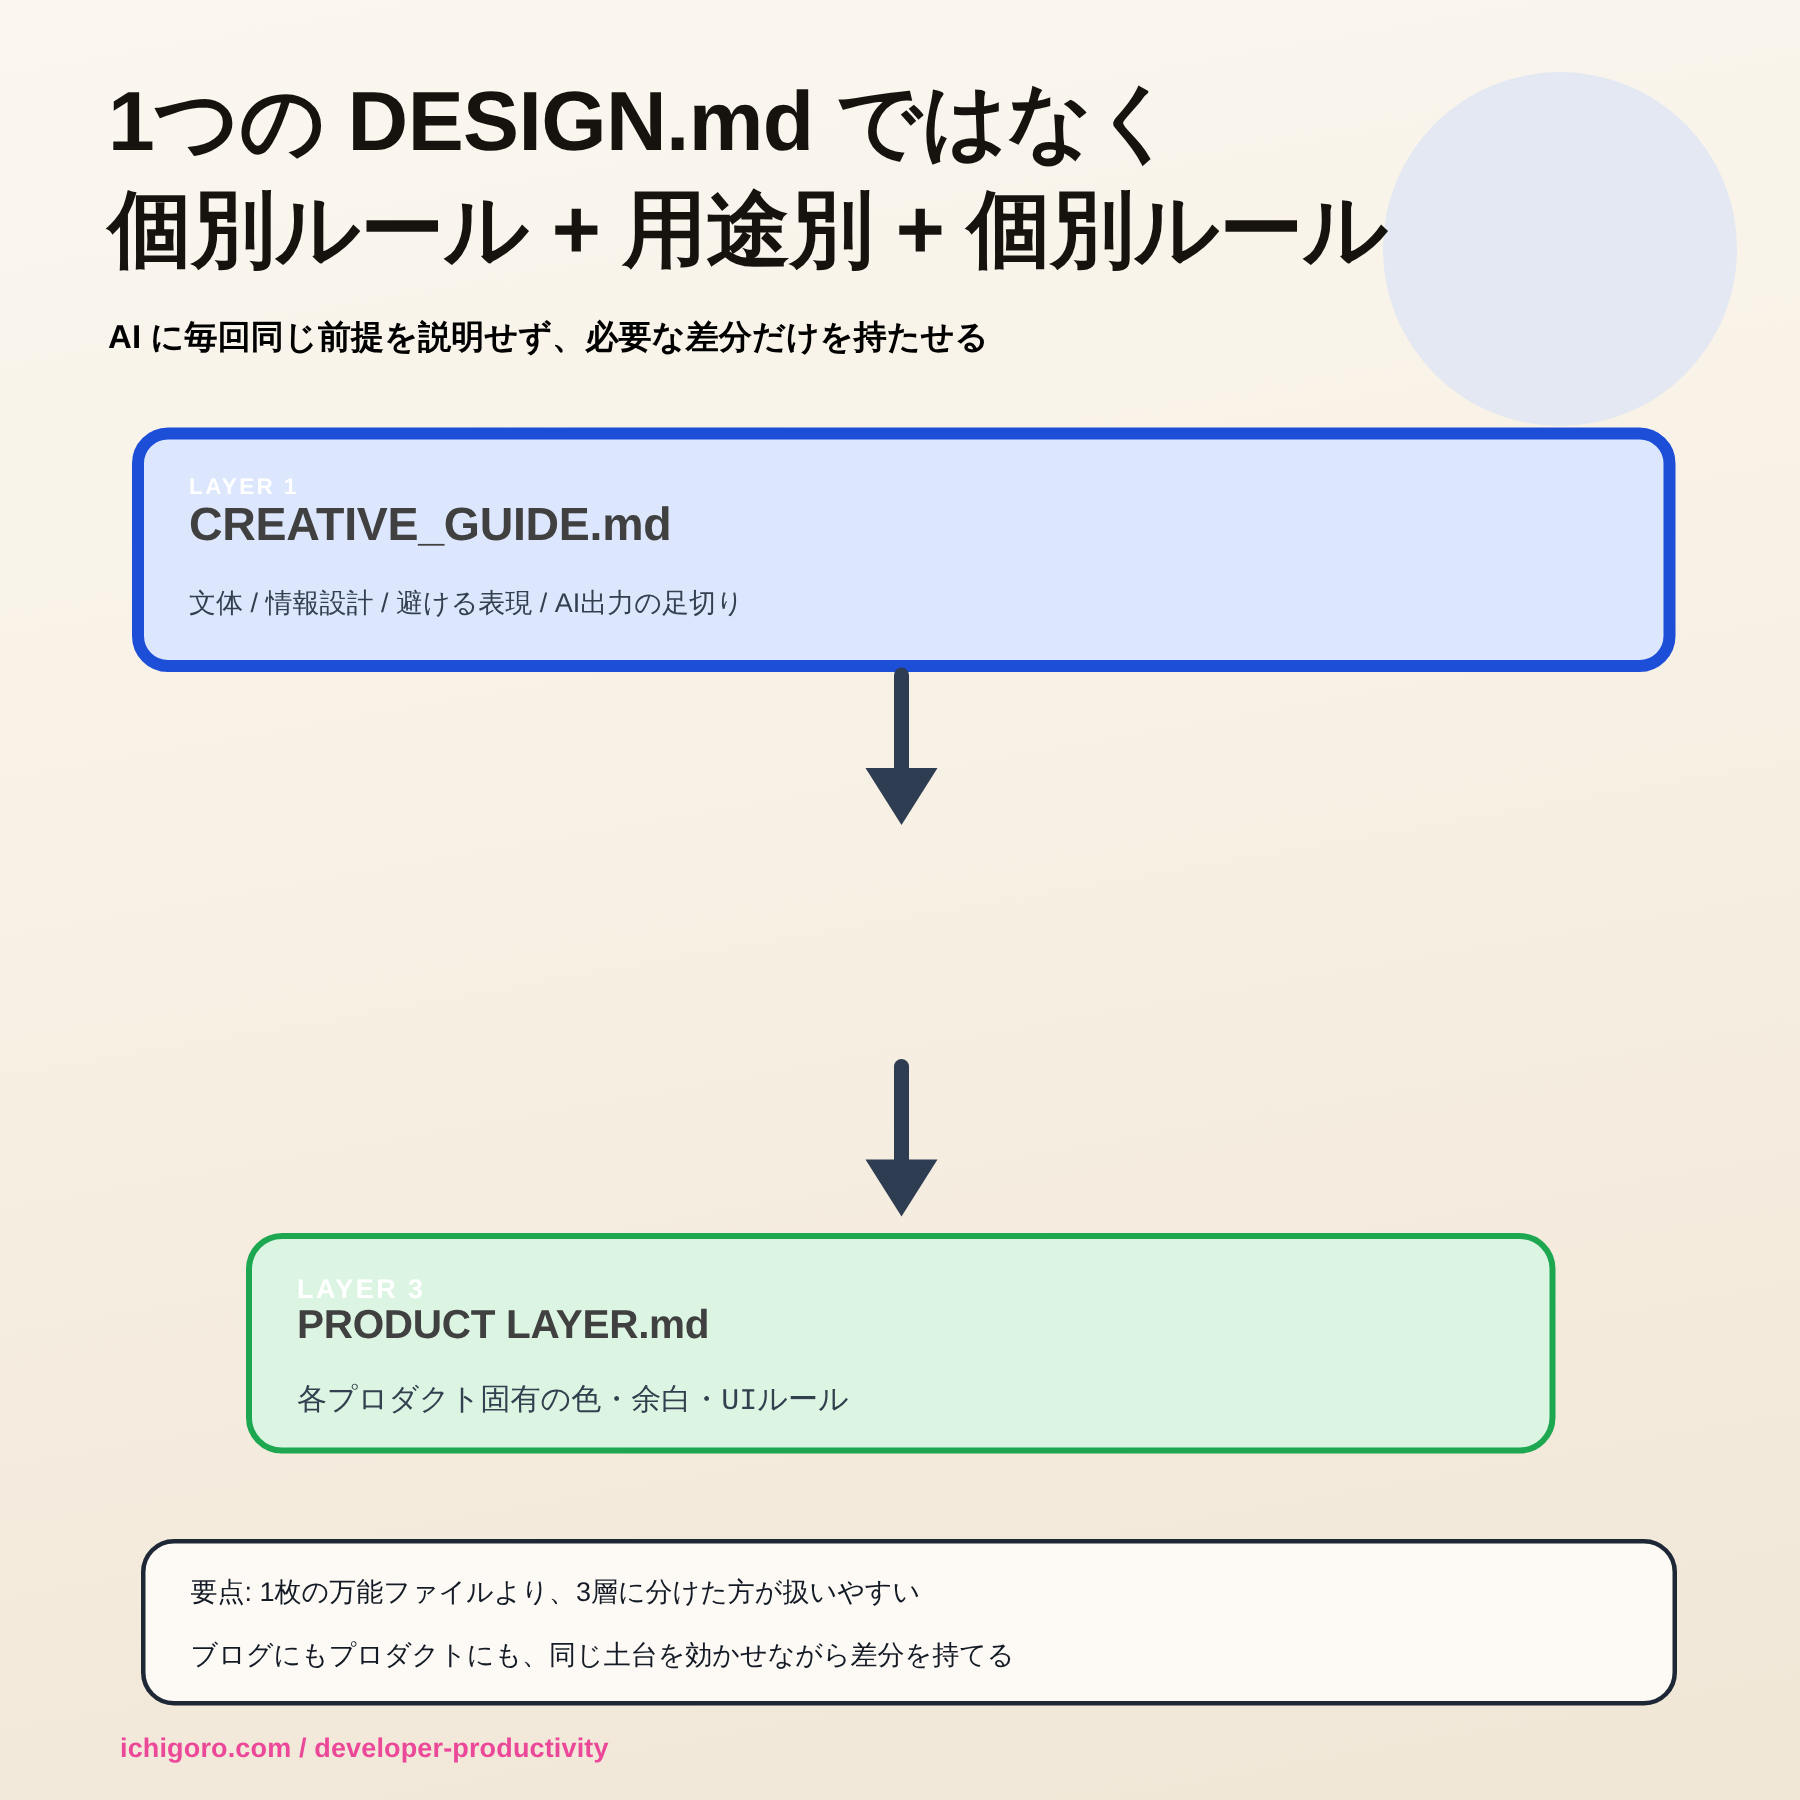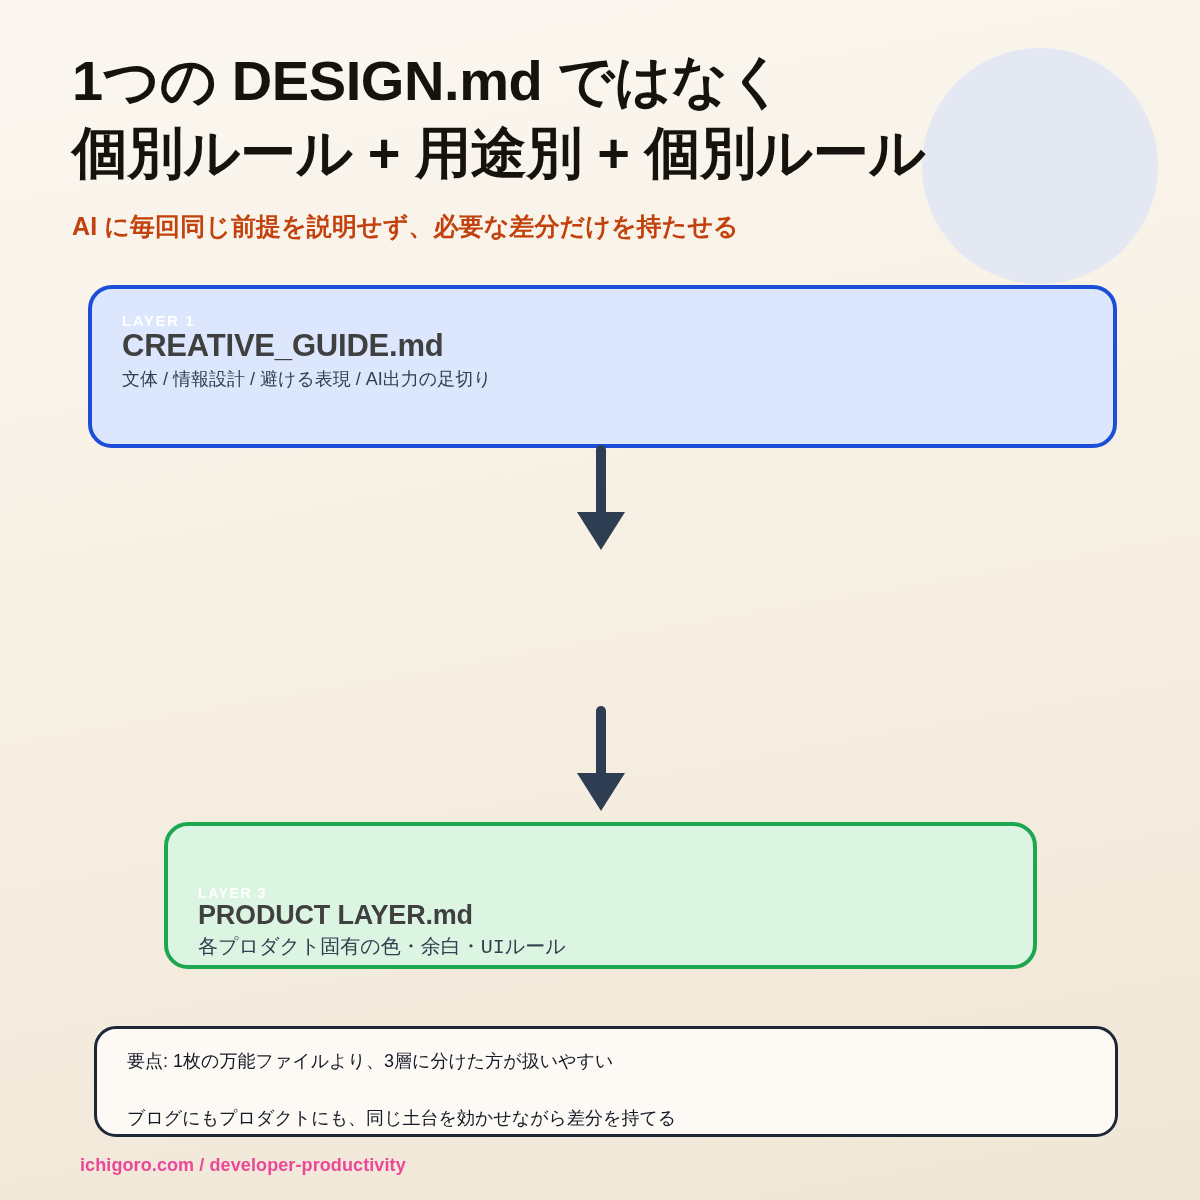--- a/index.html
+++ b/index.html
@@ -48,23 +48,23 @@
     font-weight: 700;
     line-height: 1.32;
     color: #16130f;
     letter-spacing: -0.4px;
     white-space: nowrap;
   }
   .title-line-2 { margin-top: -2px; }
 
   .subtitle {
     margin-top: 20px;
-    font-size: 25px;
-    font-weight: 700;
-    color: #c2410c;
+    font-size: 22px;
+    font-weight: 700;
+    color: #000000;
     letter-spacing: 0.1px;
   }
 
   
   .card {
     position: absolute;
     border-radius: 24px;
     padding: 24px 30px 26px 30px;
   }
 
@@ -78,34 +78,34 @@
 
   .card-title {
     font-size: 31px;
     font-weight: 700;
     color: #404040;
     letter-spacing: -0.2px;
     line-height: 1.15;
   }
 
   .card-desc {
-    margin-top: 3px;
+    margin-top: 22px;
     font-size: 18px;
     font-weight: 400;
     color: #33404f;
     line-height: 1.35;
   }
 
   #card1 {
     left: 88px;
     top: 285px;
     width: 1029px;
     height: 163px;
     background: #dce7fd;
-    border: 4px solid #1d4ed8;
+    border: 8px solid #1d4ed8;
   }
 
   #card2 {
     left: 124px;
     top: 560px;
     width: 954px;
     height: 149px;
     background: #fdeec4;
     border: 4px solid #d9830b;
   }
@@ -115,21 +115,21 @@
   #card3 {
     left: 164px;
     top: 822px;
     width: 873px;
     height: 147px;
     background: #dcf5e3;
     border: 4px solid #1da750;
   }
   #card3 .card-title { font-size: 27px; }
   #card3 .card-desc { font-size: 20px; font-family: Liberation Mono, monospace; }
-  #card3 .card-layer-label { font-size: 14px; margin-top: 36px; }
+  #card3 .card-layer-label { font-size: 18px; }
 
   
   .arrow-svg {
     position: absolute;
     overflow: visible;
   }
   #arrow1 { left: 570px; top: 446px; }
   #arrow2 { left: 570px; top: 707px; }
 
   
@@ -144,21 +144,21 @@
     border-radius: 22px;
     padding: 22px 30px;
   }
 
   .summary-line {
     font-size: 18px;
     font-weight: 400;
     color: #141b26;
     line-height: 1.2;
   }
-  .summary-line + .summary-line { margin-top: 35px; }
+  .summary-line + .summary-line { margin-top: 20px; }
 
   
   .footer {
     position: absolute;
     left: 80px;
     top: 1155px;
     font-size: 18px;
     font-weight: 700;
     color: #ec4899;
     letter-spacing: 0.1px;

